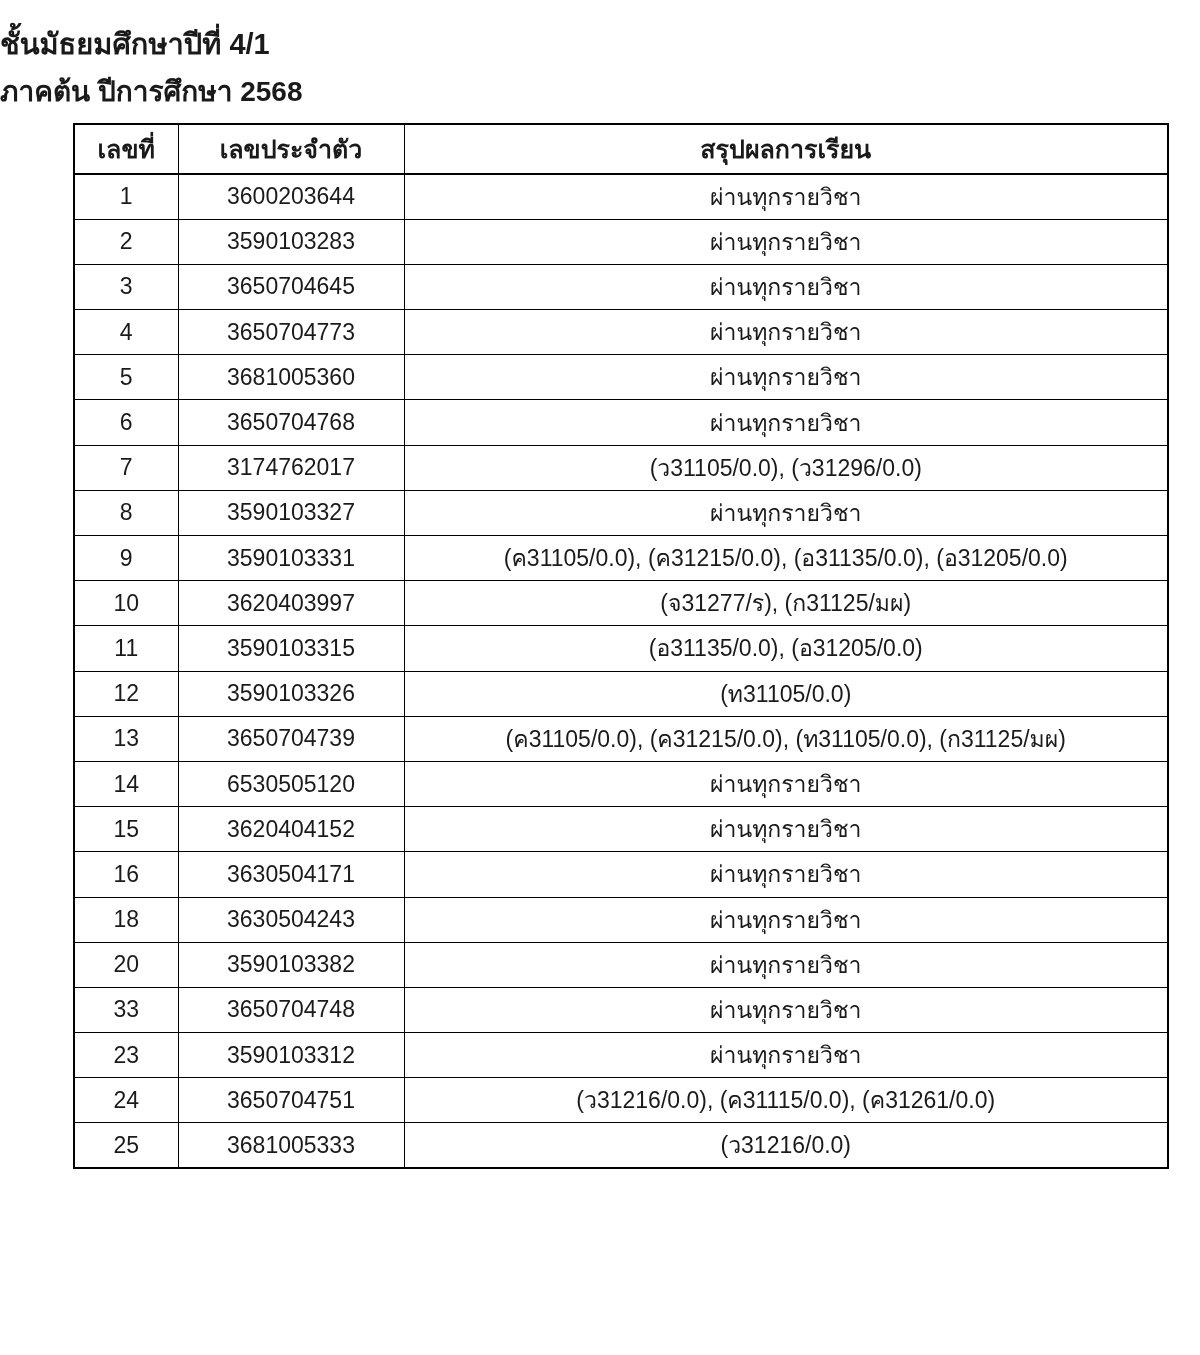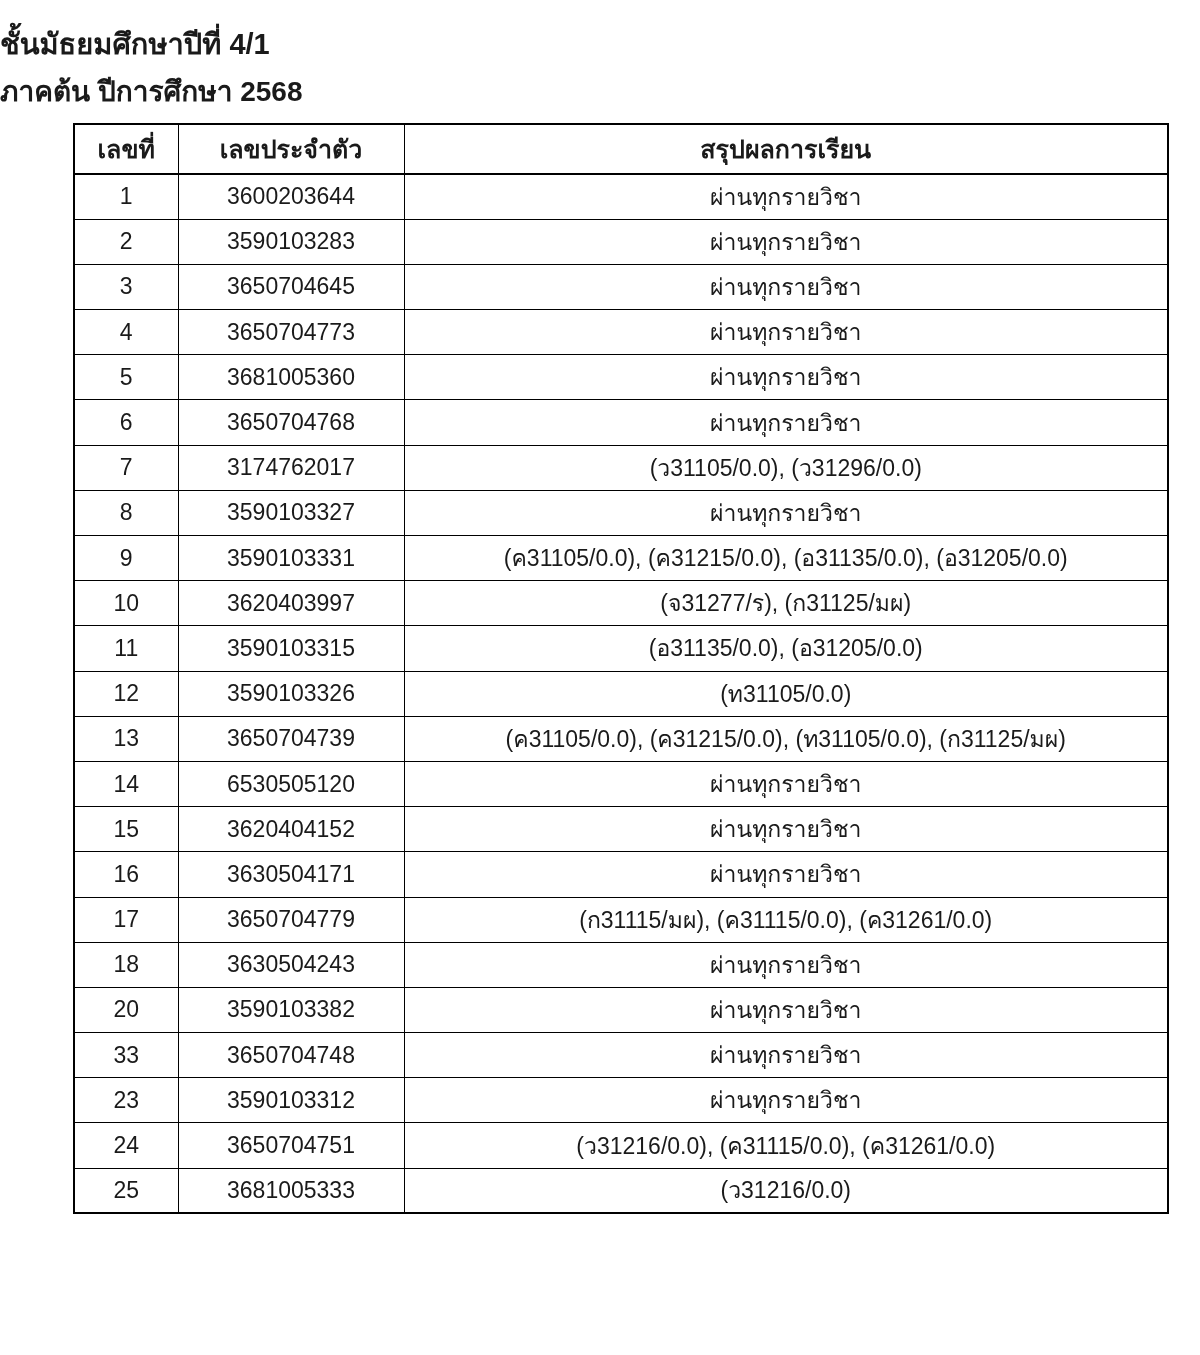--- a/index.html
+++ b/index.html
@@ -162,25 +162,20 @@
         <td>15</td>
         <td>3620404152</td>
         <td>ผ่านทุกรายวิชา</td>
       </tr>
       <tr>
         <td>16</td>
         <td>3630504171</td>
         <td>ผ่านทุกรายวิชา</td>
       </tr>
       <tr>
-        <td>17</td>
-        <td>3650704779</td>
-        <td>(ก31115/มผ), (ค31115/0.0), (ค31261/0.0)</td>
-      </tr>
-      <tr>
         <td>18</td>
         <td>3630504243</td>
         <td>ผ่านทุกรายวิชา</td>
       </tr>
       <tr>
         <td>20</td>
         <td>3590103382</td>
         <td>ผ่านทุกรายวิชา</td>
       </tr>
       <tr>

